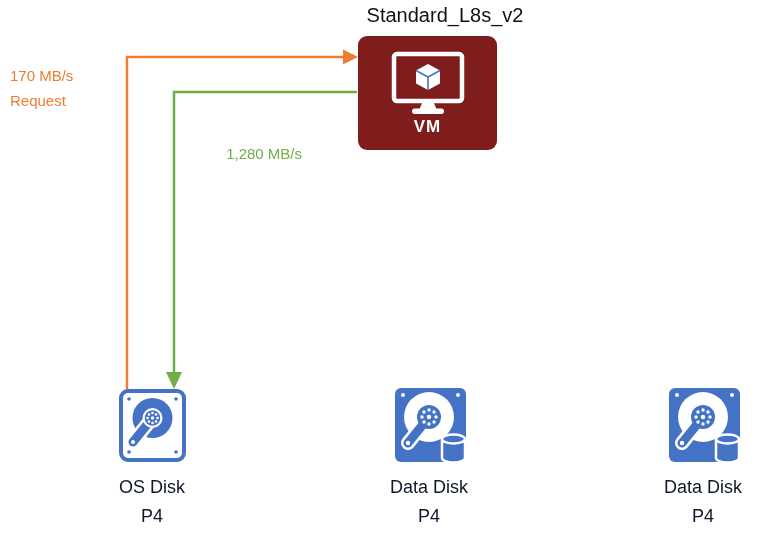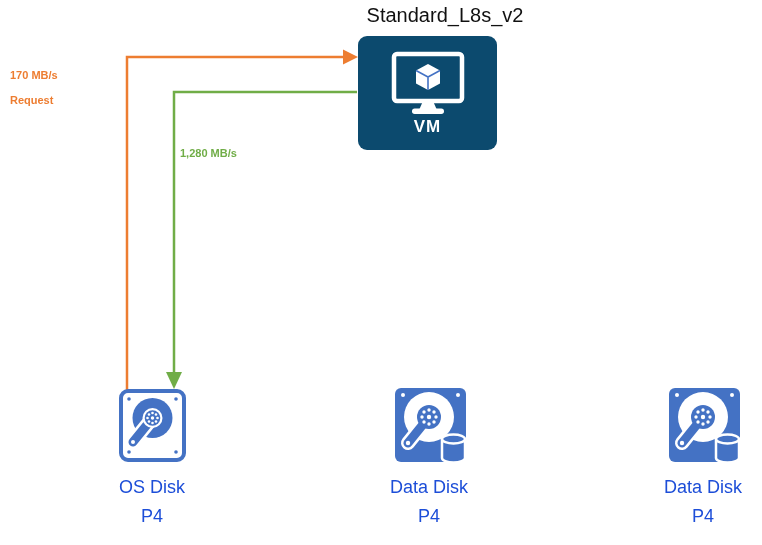--- a/index.html
+++ b/index.html
@@ -9,34 +9,34 @@
     background:#ffffff;
     font-family:"Liberation Sans", sans-serif;
     overflow:hidden;
   }
   .vm-title{
     position:absolute;left:345px;top:4px;width:200px;
     text-align:center;font-size:20px;color:#111;white-space:nowrap;
   }
   .vm-box{
     position:absolute;left:358px;top:36px;width:139px;height:114px;
-    background:#0c4a6e;border-radius:9px;
+    background:#7f1d1d;border-radius:9px;
     display:flex;flex-direction:column;align-items:center;justify-content:flex-start;
     padding-top:15px;box-sizing:border-box;
   }
   .vm-label{
     color:#fff;font-weight:bold;font-size:17px;letter-spacing:1px;margin-top:2px;
   }
   .arrow-layer{position:absolute;left:0;top:0;width:762px;height:545px;pointer-events:none;}
-  .flow-label{position:absolute;font-size:11px;font-weight:bold;line-height:25px;}
+  .flow-label{position:absolute;font-size:15px;font-weight:normal;line-height:25px;}
   .flow-label.response{left:10px;top:63px;color:#ED7D31;text-align:left;}
-  .flow-label.request{left:180px;top:141px;width:122px;color:#70AD47;text-align:left;}
+  .flow-label.request{left:180px;top:141px;width:122px;color:#70AD47;text-align:right;}
   .disk-icon{position:absolute;}
   .disk-label{
-    position:absolute;text-align:center;color:#1d4ed8;
+    position:absolute;text-align:center;color:#0f172a;
     font-size:18px;line-height:29px;white-space:nowrap;
   }
   .os-disk-icon{left:119px;top:389px;}
   .os-disk-label{left:97px;top:473px;width:110px;}
   .data-disk1-icon{left:394px;top:386px;}
   .data-disk1-label{left:369px;top:473px;width:120px;}
   .data-disk2-icon{left:668px;top:386px;}
   .data-disk2-label{left:643px;top:473px;width:120px;}
 </style>
 </head>

